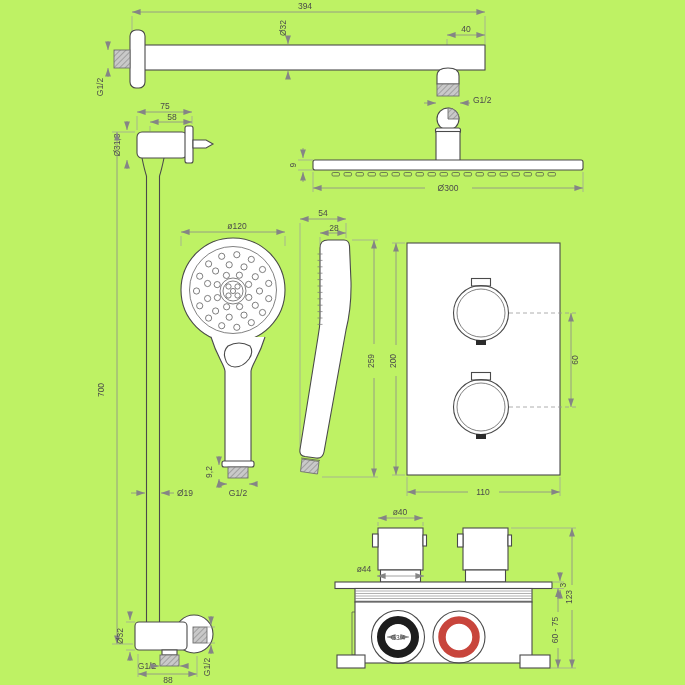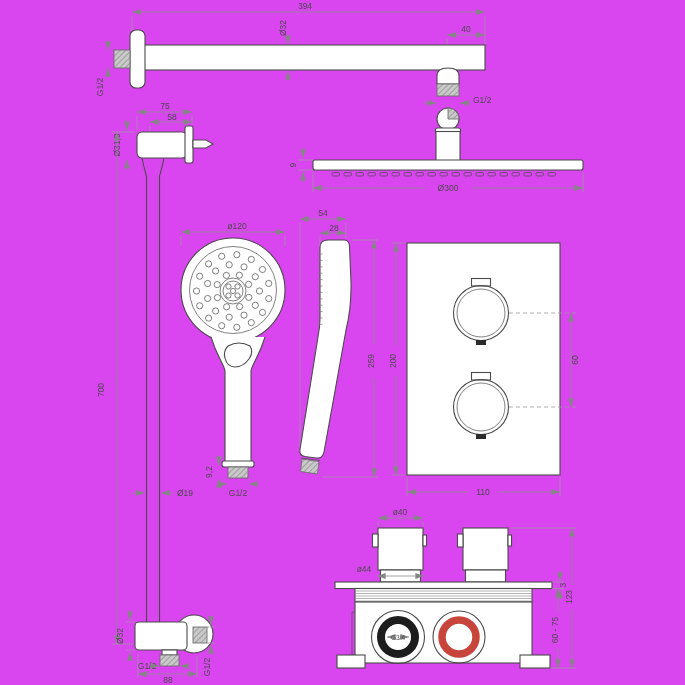--- a/index.html
+++ b/index.html
@@ -1,16 +1,16 @@
 <!DOCTYPE html>
 <html><head>
 <meta charset="utf-8">
 <style>
   html,body{margin:0;padding:0;background:#fff;}
-  #stage{position:relative;width:685px;height:685px;background:#d946ef;overflow:hidden;}
+  #stage{position:relative;width:685px;height:685px;background:#bef264;overflow:hidden;}
   svg text{font-family:"Liberation Sans","DejaVu Sans",sans-serif;font-size:8.5px;fill:#4b4b4b;}
   svg text.sm{font-size:6.5px;}
   .obj{fill:#fff;stroke:#4a4a4a;stroke-width:1.1;}
   .objl{fill:none;stroke:#4a4a4a;stroke-width:1.1;}
   .thin{stroke-width:0.7;}
   .dim{stroke:#8a8a8a;stroke-width:0.8;fill:none;}
   .ext{stroke:#9d9d9d;stroke-width:0.7;fill:none;}
   .th{fill:url(#th);stroke:#6f6f6f;stroke-width:0.9;}
   .dash{stroke:#999;stroke-width:0.8;stroke-dasharray:4 3;fill:none;}
   .ring-cold{fill:none;stroke:#1d1d1d;stroke-width:8;}

